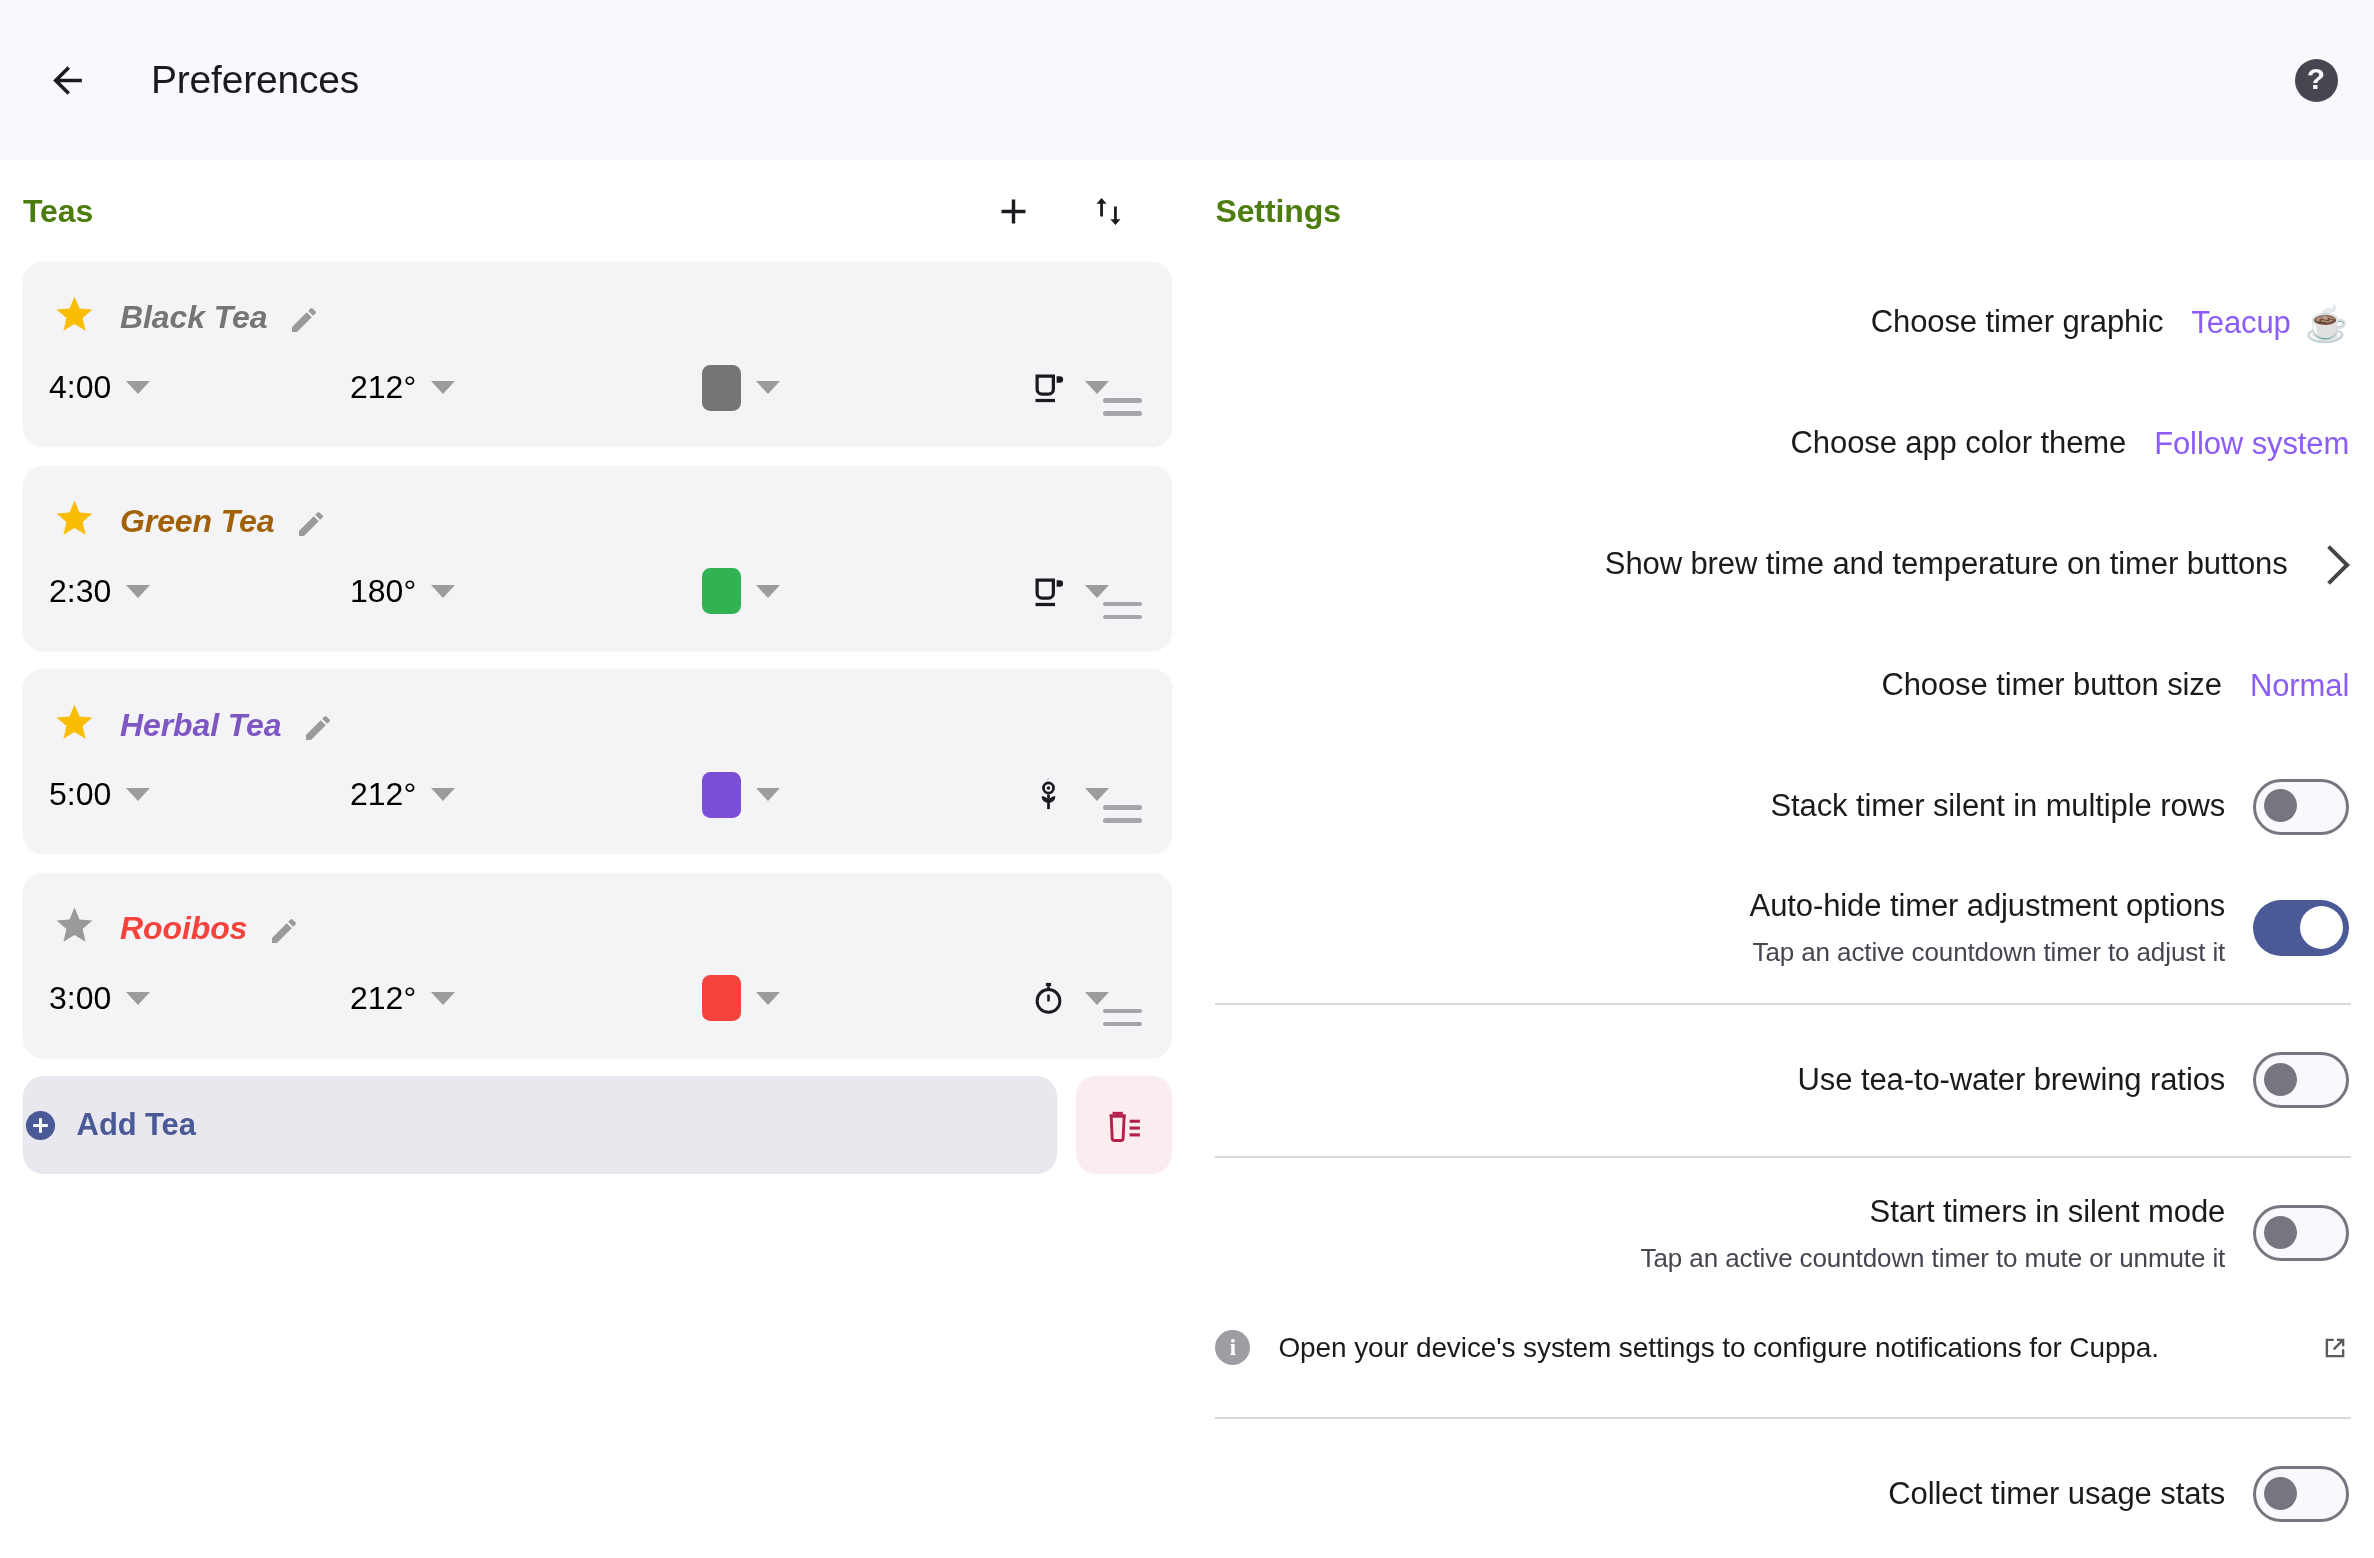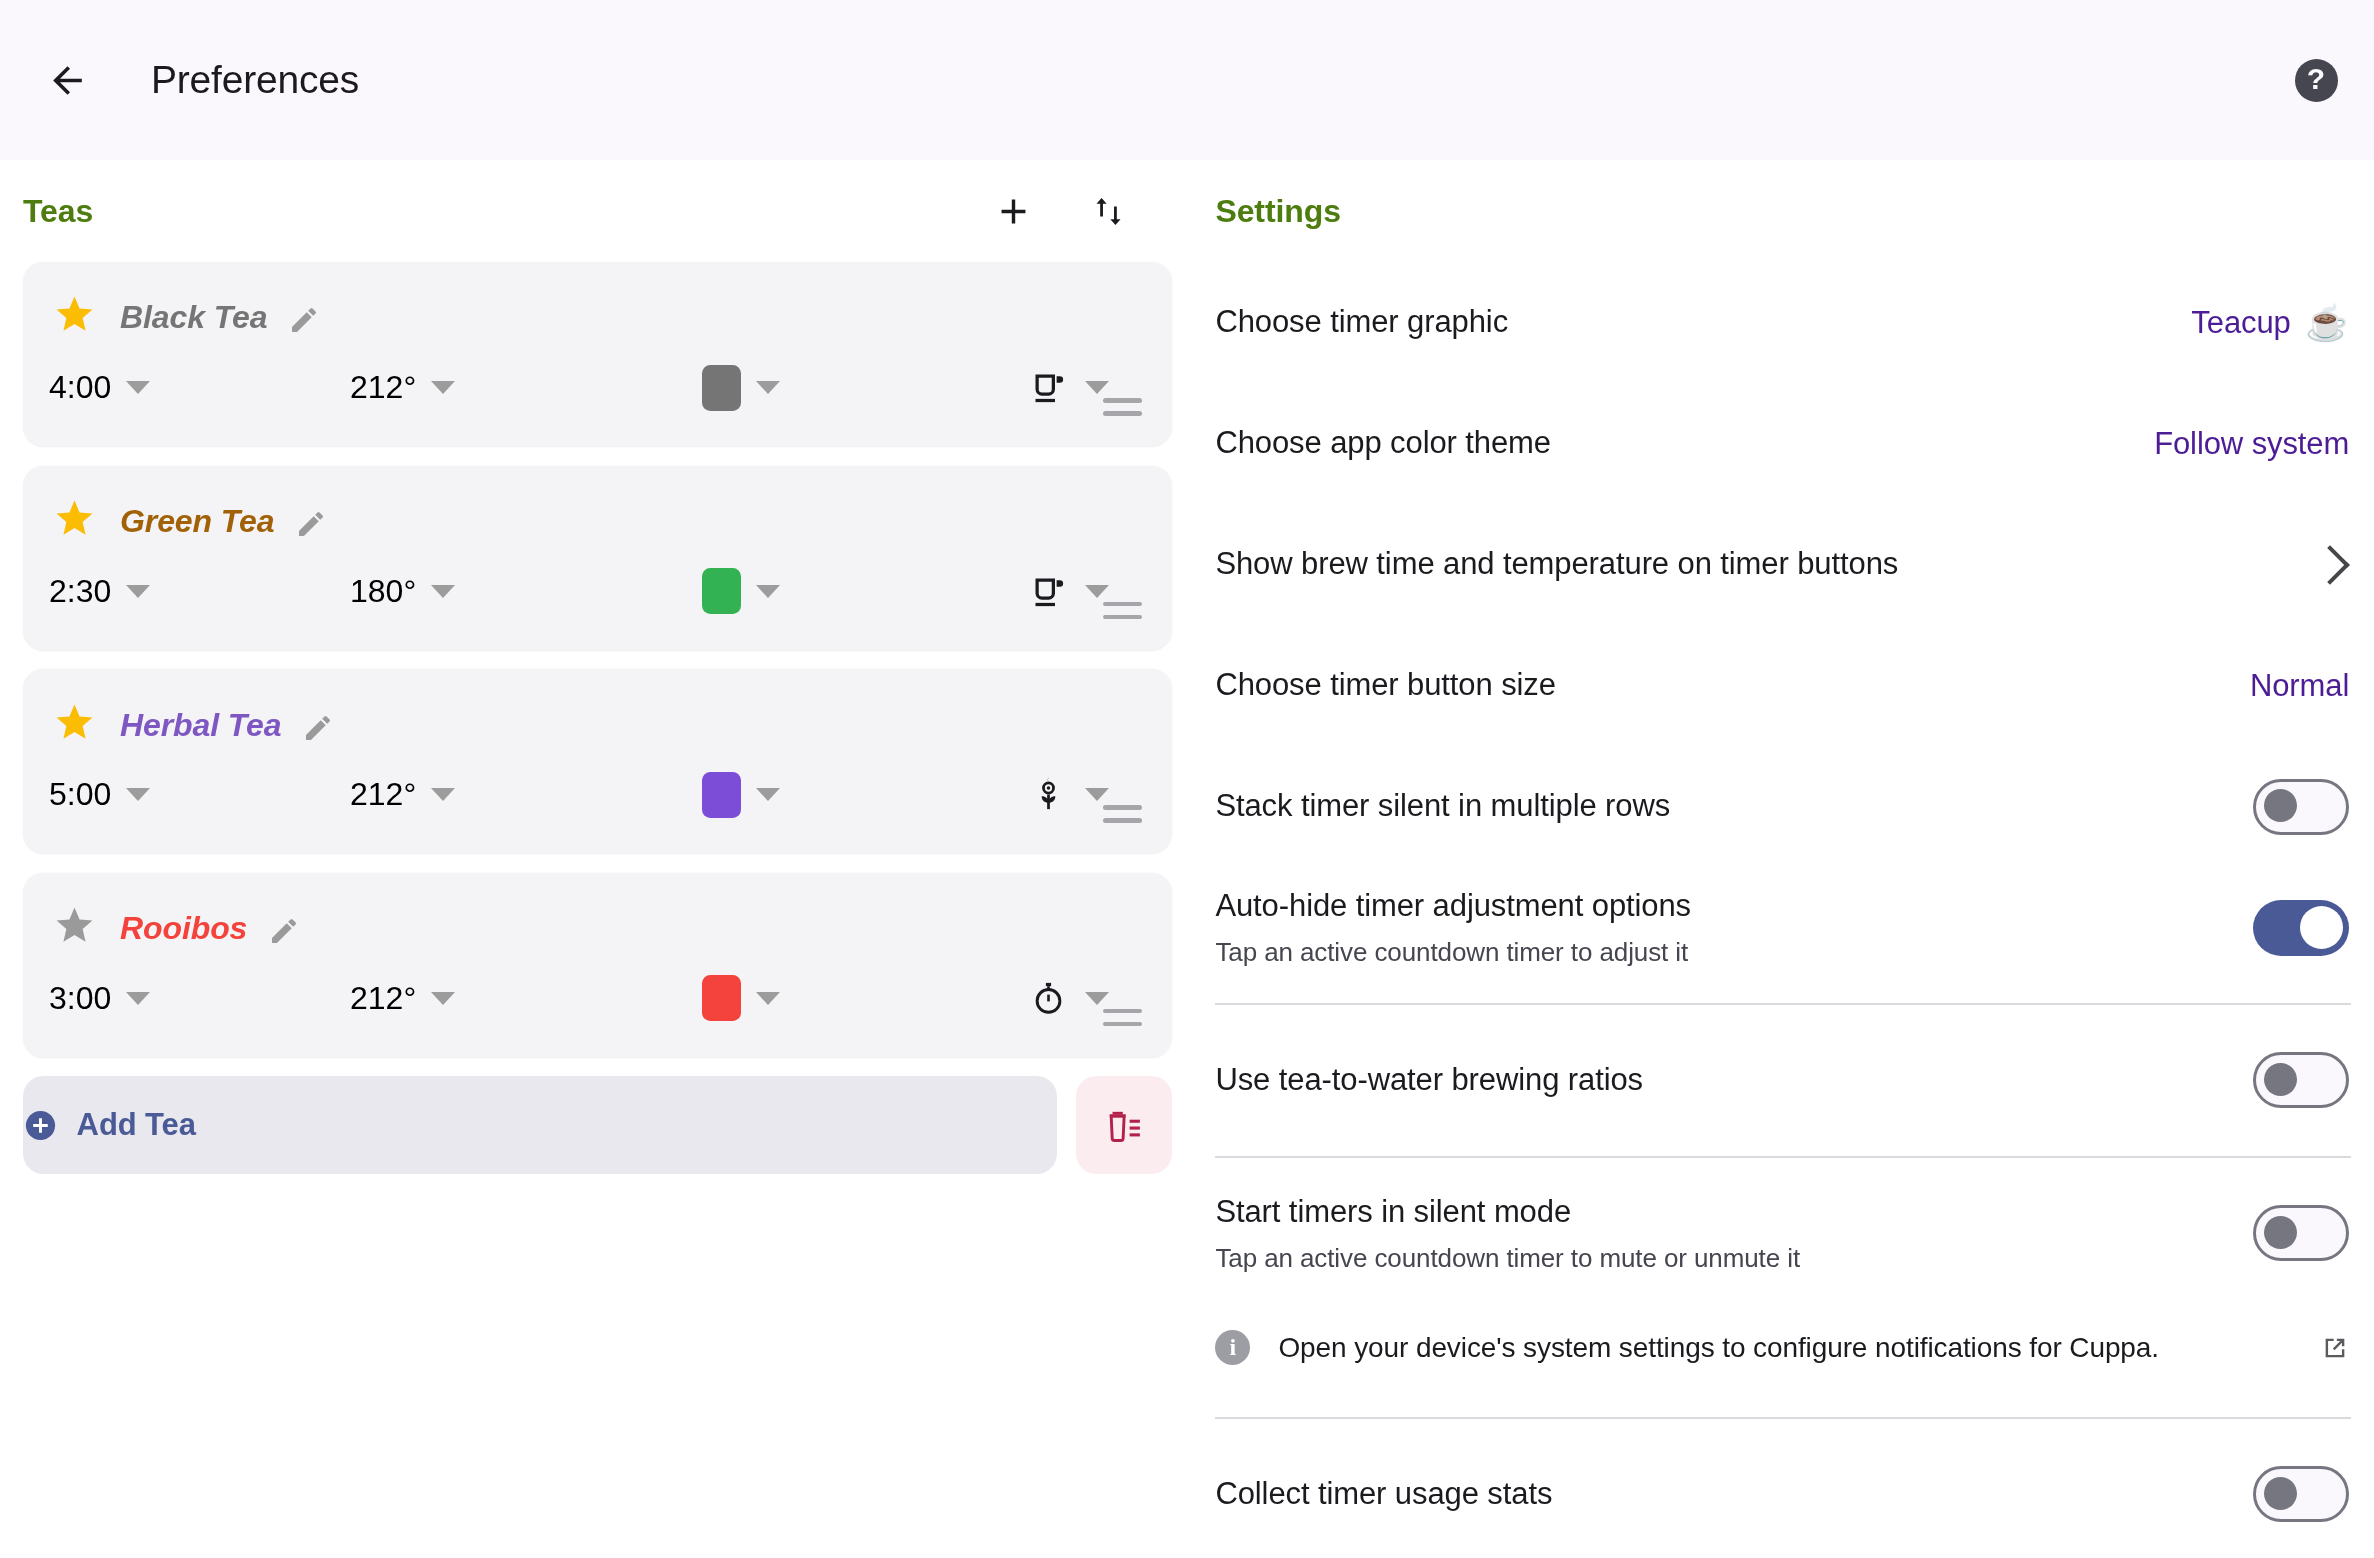--- a/index.html
+++ b/index.html
@@ -207,39 +207,39 @@
 
   
   .settings-list { padding-right: 1.9px; }
   .set-row {
     display: flex;
     align-items: center;
     min-height: 121px;
     padding: 0 1.9px 0 0;
     cursor: pointer;
   }
-  .set-text { flex: 1 1 auto; padding-right: 28px; }
+  .set-text { flex: 1 1 auto; padding-right: 28px; text-align: right; }
   .set-title {
     font-size: 31px;
     color: #1B1B1F;
     line-height: 1.25;
     letter-spacing: -0.1px;
   }
   .set-sub {
     font-size: 26px;
     color: #45464F;
     margin-top: 11px;
     letter-spacing: -0.1px;
   }
   .set-value {
     font-size: 31px;
-    color: #4c1d95;
+    color: #8b5cf6;
     letter-spacing: -0.1px;
     display: flex;
-    align-items: flex-start;
+    align-items: flex-end;
     gap: 15px;
     white-space: nowrap;
   }
   .emoji { font-size: 35px; line-height: 1; }
   .chevron {
     width: 28px; height: 28px;
     border-top: 4.6px solid #46464A;
     border-right: 4.6px solid #46464A;
     transform: rotate(45deg);
     margin-right: 5.6px;

